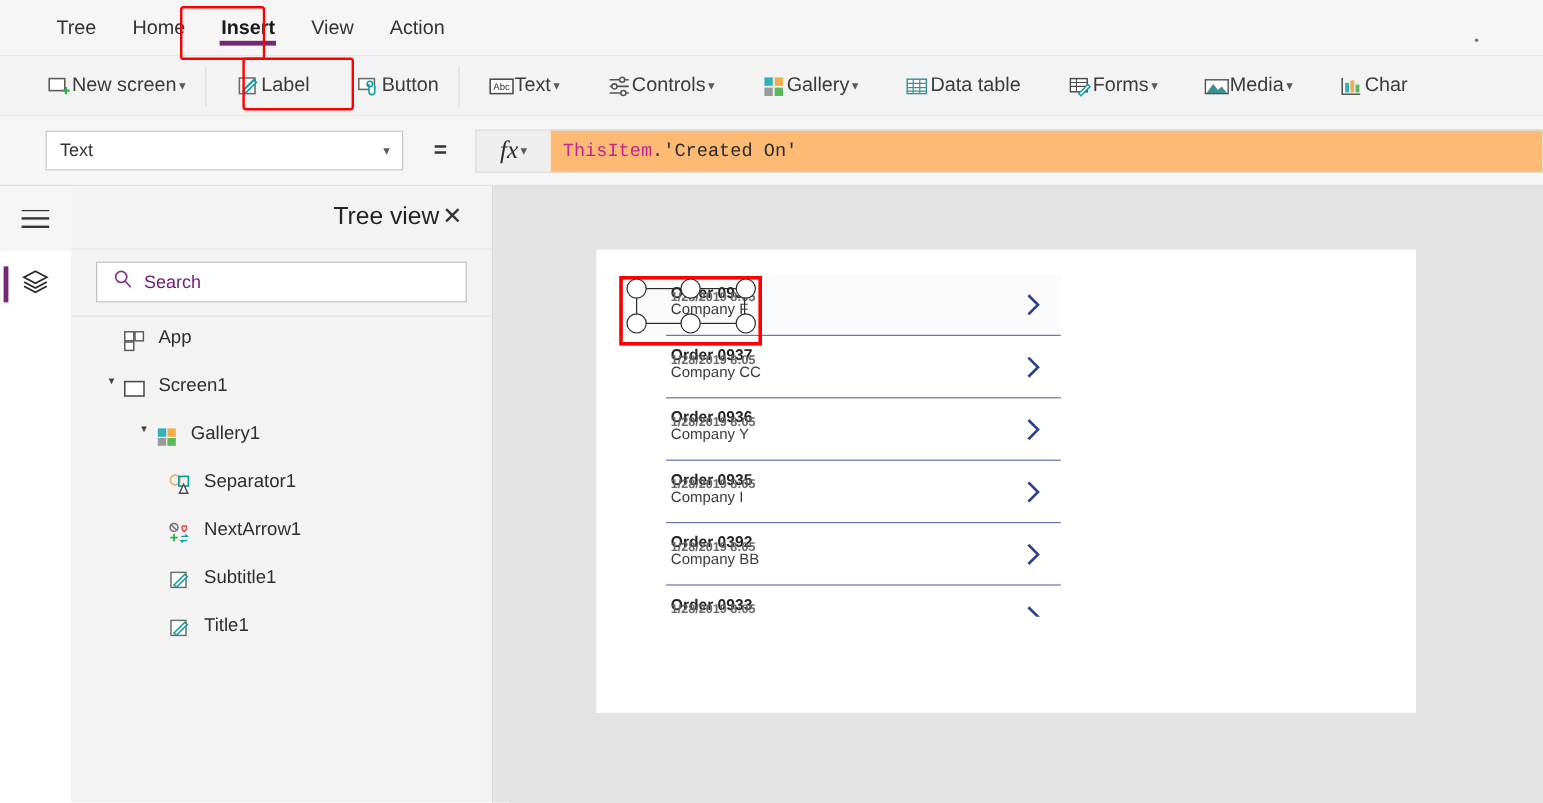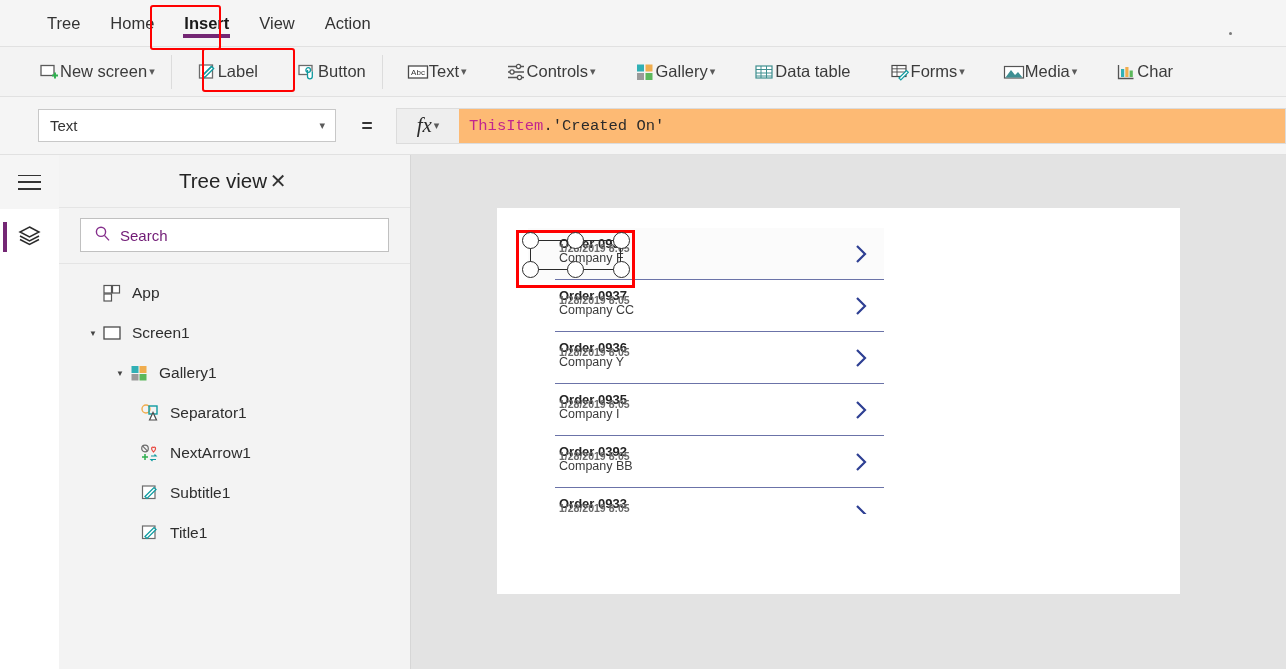--- a/index.html
+++ b/index.html
@@ -88,31 +88,31 @@
   .hamb { width: 23px; height: 15px; display: flex; flex-direction: column; justify-content: space-between; }
   .hamb i { display: block; height: 1.6px; background: #333; }
   .rail-item { position: relative; width: 59px; height: 56px; display: flex; align-items: center; justify-content: center; cursor: pointer; }
   .rail-item.active::before { content:""; position: absolute; left: 3px; top: 13px; width: 4px; height: 30px; background: #742774; }
 
   
   .tree {
     position: absolute; left: 59px; top: 155px; width: 352px; height: 514px;
     background: #f3f3f3; border-right: 1px solid #d6d6d6;
   }
-  .tree-head { height: 53px; display: flex; align-items: center; justify-content: center; padding: 0 22px 0 21px; border-bottom: 1px solid #e4e4e4; }
+  .tree-head { height: 53px; display: flex; align-items: center; justify-content: flex-end; padding: 0 22px 0 21px; border-bottom: 1px solid #e4e4e4; }
   .tree-title { font-size: 20.5px; color: #242424; }
   .tree-close { font-size: 20px; color: #333; cursor: pointer; line-height: 1; width: 22px; text-align: center; }
   .search-wrap { padding: 10px 21px 11px 21px; border-bottom: 1px solid #e4e4e4; }
   .search-box {
     height: 34px; background: #ffffff; border: 1px solid #c0c0c0;
     display: flex; align-items: center; gap: 9px; padding-left: 13px;
   }
   .search-ph { font-size: 15px; color: #701a75; }
   .tree-list { padding-top: 9px; }
-  .node { display: flex; align-items: center; height: 40px; cursor: pointer; font-size: 15.5px; color: #2e2e2e; }
+  .node { display: flex; align-items: flex-start; height: 40px; cursor: pointer; font-size: 15.5px; color: #2e2e2e; }
   .node.selected { background: #dddddd; }
   .twisty { width: 16px; flex: 0 0 16px; display: flex; align-items: center; justify-content: center; font-size: 8px; color: #444; }
   .node .nic { width: 22px; height: 22px; flex: 0 0 22px; display: flex; align-items: center; justify-content: center; margin-right: 9px; } .ind1 { padding-left: 26px; } .ind2 { padding-left: 53px; } .ind3 { padding-left: 80px; }
 
   
   .canvas { position: absolute; left: 411px; top: 155px; width: 875px; height: 514px; background: #e3e3e3; }
   .screen { position: absolute; left: 86px; top: 53px; width: 683px; height: 386px; background: #ffffff; }
 
   .gallery { position: absolute; left: 31px; top: 20px; width: 356px; }
   .gitem { position: relative; height: 52px; }

